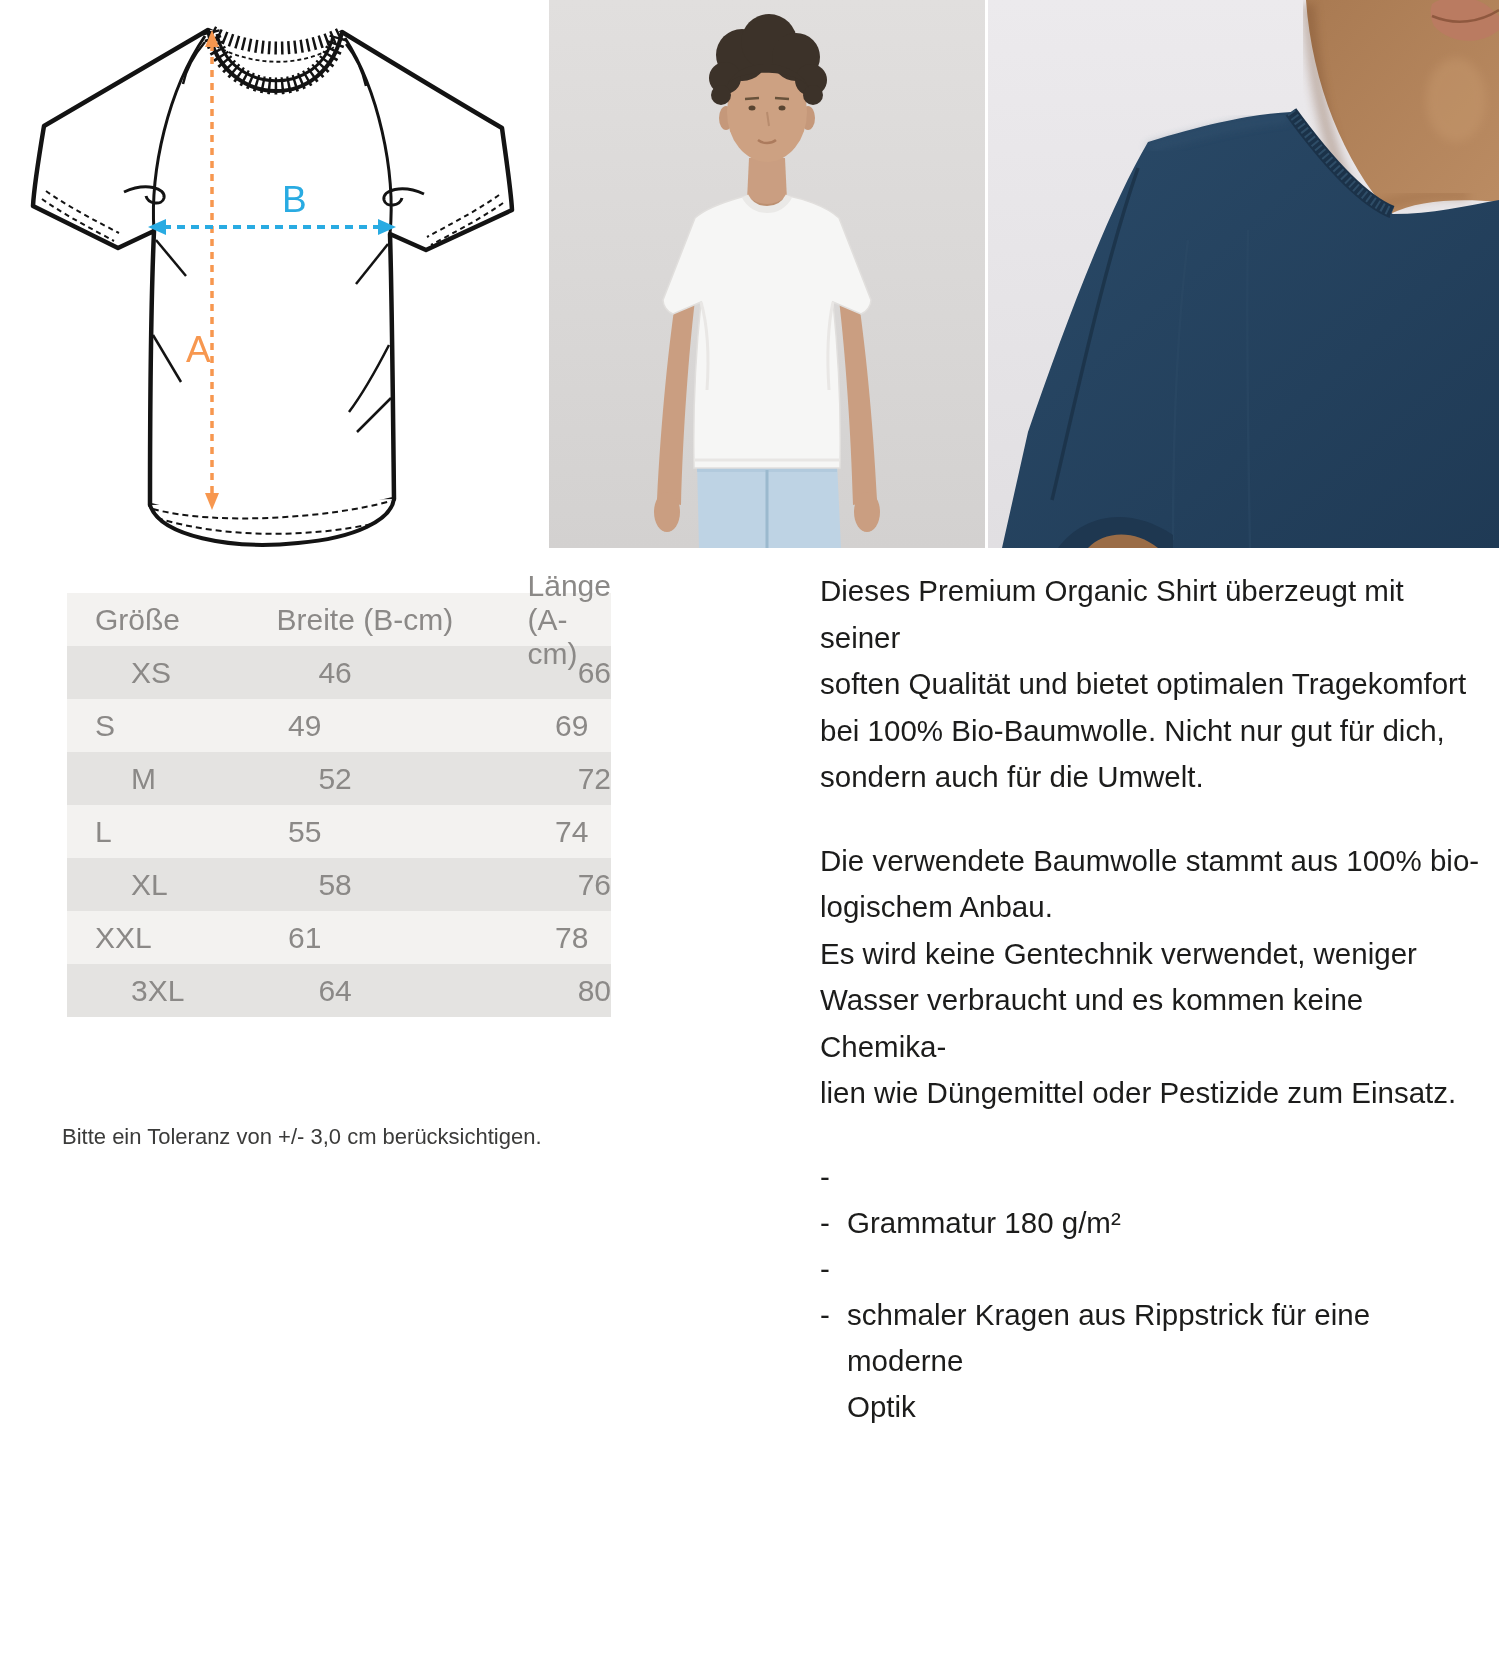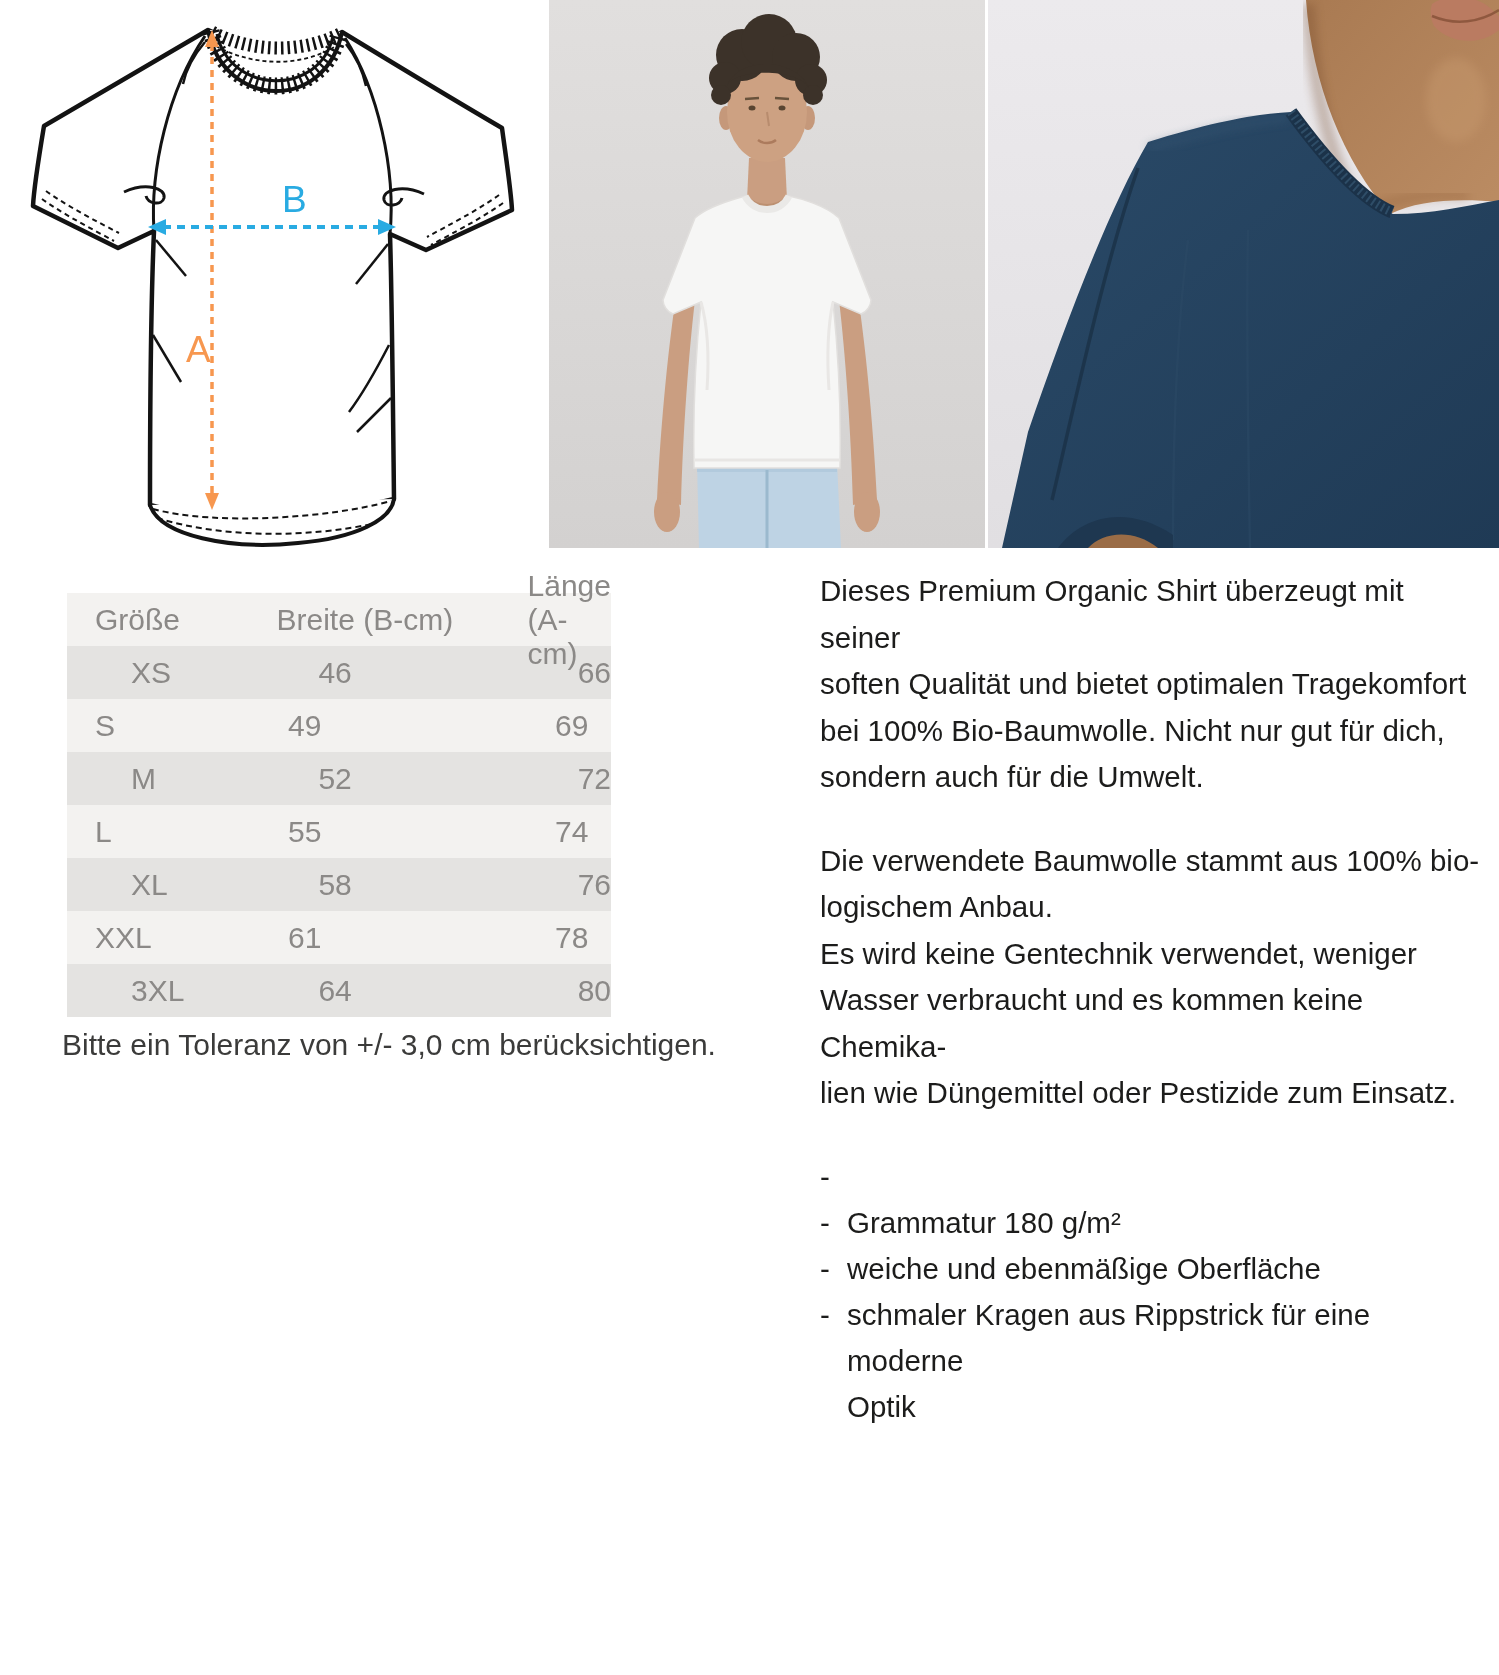--- a/index.html
+++ b/index.html
@@ -16,21 +16,21 @@
   
   .size-table{position:absolute;left:67px;top:593px;width:544px;font-size:30px;color:#8B8987;}
   .t-row{display:flex;align-items:center;height:53px;}
   .t-row.header{background:#F3F2F0;}
   .t-row.shade{background:#E4E3E1;padding-left:36px;}
   .t-row.light{background:#F3F2F0;}
   .tc1{width:193px;padding-left:28px;}
   .tc2{width:267px;}
   .tc3{flex:1;}
 
-  .tolerance{position:absolute;left:62px;top:1028px;font-size:30px;color:#3B3B3A;}
+  .tolerance{position:absolute;left:62px;top:1124px;font-size:22px;color:#3B3B3A;}
 
   
   .description{position:absolute;left:820px;top:556px;width:662px;color:#1C1C1B;font-size:29.5px;}
   .description p{margin:12px 0 37px 0;line-height:46.5px;white-space:pre-line;}
   .bullets{margin:0;}
   .bullet{display:flex;line-height:46px;}
   .bullet .dash{flex:none;width:27px;}
   .bullet .btxt{white-space:pre-line;}
 </style>
 </head>
@@ -252,21 +252,20 @@
     <div class="bullets">
       <div class="bullet">
         <span class="dash">-</span>
       </div>
       <div class="bullet">
         <span class="dash">-</span>
         <span class="btxt">Grammatur 180 g/m²</span>
       </div>
       <div class="bullet">
         <span class="dash">-</span>
-        <span class="btxt">weiche und ebenmäßige Oberfläche</span>
       </div>
       <div class="bullet">
         <span class="dash">-</span>
         <span class="btxt">schmaler Kragen aus Rippstrick für eine moderne
 Optik</span>
       </div>
 
     </div>
   </div>
 

